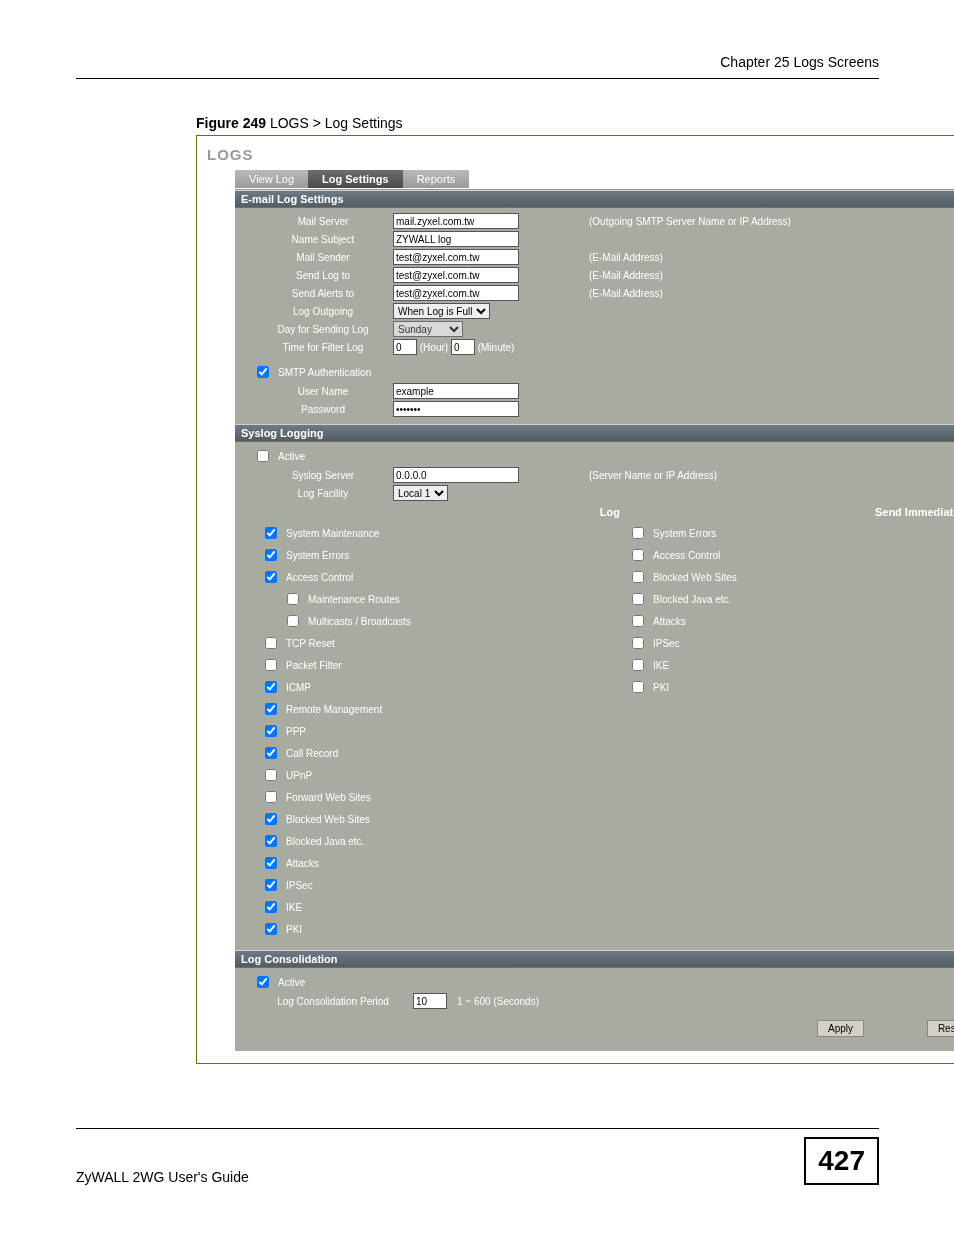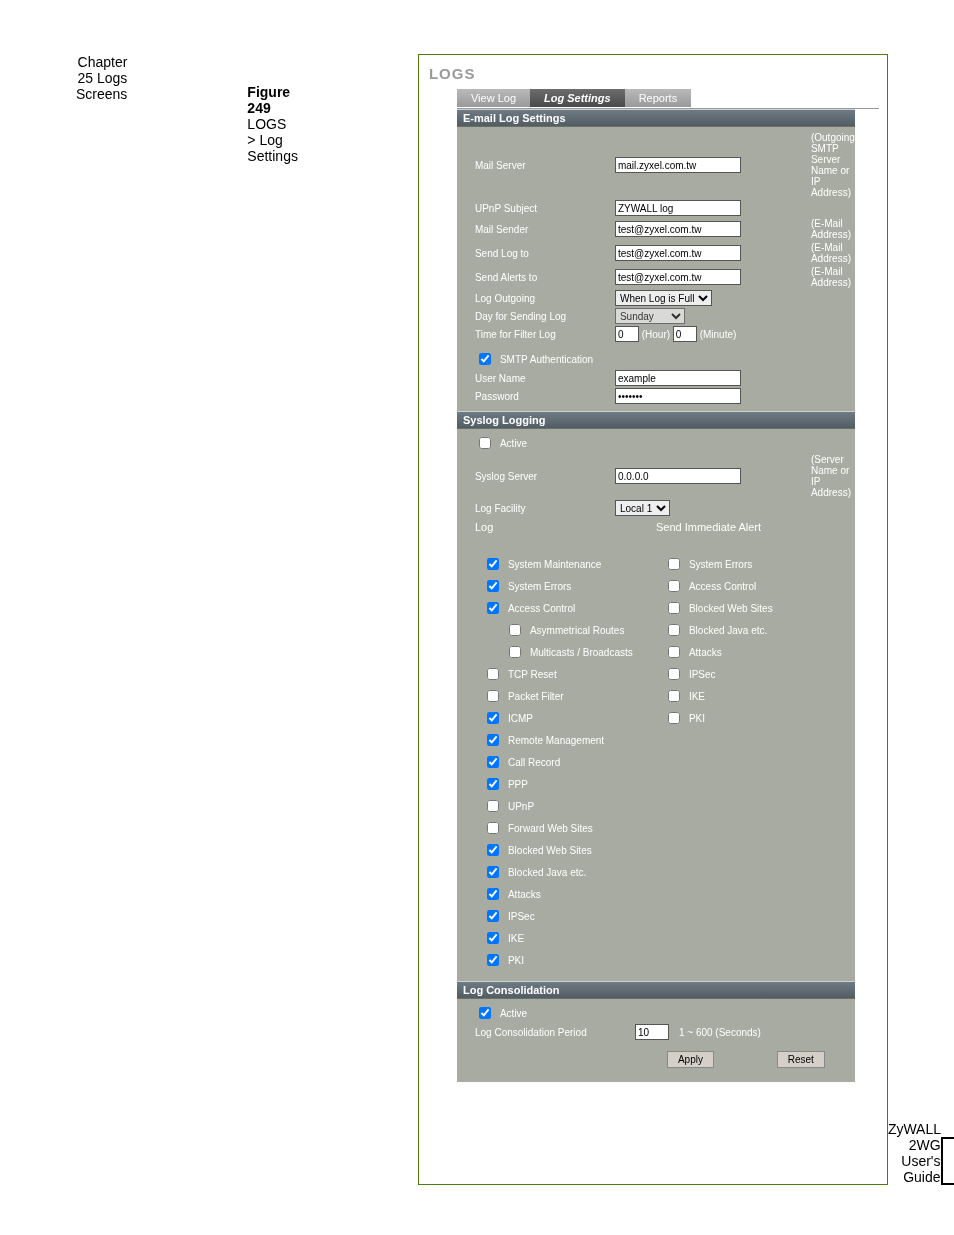--- a/index.html
+++ b/index.html
@@ -8,20 +8,21 @@
     font-family: Arial, Helvetica, sans-serif;
     color: #000;
   }
   .page {
     width: 954px;
     height: 1235px;
     position: relative;
     box-sizing: border-box;
     padding: 54px 75px 50px 76px;
     display: flex;
+    flex-direction: column;
   }
   .hr-top {
     border: 0;
     border-top: 1px solid #000;
     margin: 0 0 6px 0;
   }
   .hr-bot {
     border: 0;
     border-top: 1px solid #000;
     margin: 0;
@@ -61,21 +62,20 @@
     font-size: 11px;
     color: #fff;
     padding: 3px 14px 3px 14px;
   }
   .tab-inactive {
     background: linear-gradient(#b9b9b9, #9a9a9a);
   }
   .tab-active {
     background: linear-gradient(#6d6d6d, #4a4a4a);
     font-weight: bold;
-    font-style: italic;
   }
   .panel {
     background: #a8aba2;
     margin: 0 24px 0 30px;
     padding: 0 0 14px 0;
     color: #fff;
     font-size: 10px;
   }
   .section-hdr {
     background: linear-gradient(#6e7a84, #525c63);
@@ -86,21 +86,21 @@
     margin-top: 6px;
     border-top: 1px solid #d0d0cc;
     border-bottom: 1px solid #6c6f67;
   }
   .section-hdr:first-child { margin-top: 0; }
   .form-row {
     display: flex;
     align-items: center;
     padding: 1px 0 1px 18px;
   }
-  .lbl { width: 140px; }
+  .lbl { width: 140px; text-align: center; }
   .val { width: 190px; }
   .hint { flex: 1; padding-left: 6px; }
   .txtin {
     font-size: 10px;
     height: 14px;
     width: 120px;
     border: 1px solid #555;
     padding: 0 2px;
     color: #000;
     background: #fff;
@@ -122,24 +122,24 @@
   .cb {
     width: 12px;
     height: 12px;
   }
   .twocol {
     display: flex;
     padding: 4px 18px 4px 18px;
   }
   .col { flex: 1; }
   .colhdr {
-    font-weight: normal;
-    text-align: left;
+    font-weight: bold;
+    text-align: right;
     font-size: 11px;
-    margin-bottom: 20px;
+    margin-bottom: 4px;
   }
   .chk-line {
     display: flex;
     align-items: center;
     gap: 6px;
     padding: 2px 0 2px 8px;
   }
   .chk-line.indent { padding-left: 30px; }
   .btnrow {
     text-align: right;
@@ -190,21 +190,21 @@
 
       <div class="section-hdr">E-mail Log Settings</div>
       <div style="height:4px"></div>
 
       <div class="form-row">
         <span class="lbl">Mail Server</span>
         <span class="val"><input class="txtin" value="mail.zyxel.com.tw" style=""></span>
         <span class="hint">(Outgoing SMTP Server Name or IP Address)</span>
       </div>
       <div class="form-row">
-        <span class="lbl">UPnP Subject</span>
+        <span class="lbl">Name Subject</span>
         <span class="val"><input class="txtin" value="ZYWALL log" style=""></span>
       </div>
       <div class="form-row">
         <span class="lbl">Mail Sender</span>
         <span class="val"><input class="txtin" value="test@zyxel.com.tw" style=""></span>
         <span class="hint">(E-Mail Address)</span>
       </div>
       <div class="form-row">
         <span class="lbl">Send Log to</span>
         <span class="val"><input class="txtin" value="test@zyxel.com.tw" style=""></span>
@@ -272,21 +272,21 @@
           <div class="chk-line">
               <input type="checkbox" class="cb" checked="" style="">
               <span>System Errors</span>
             </div>
           <div class="chk-line">
               <input type="checkbox" class="cb" checked="" style="">
               <span>Access Control</span>
             </div>
           <div class="chk-line indent">
               <input type="checkbox" class="cb" style="">
-              <span>Asymmetrical Routes</span>
+              <span>Maintenance Routes</span>
             </div>
           <div class="chk-line indent">
               <input type="checkbox" class="cb" style="">
               <span>Multicasts / Broadcasts</span>
             </div>
           <div class="chk-line">
               <input type="checkbox" class="cb" style="">
               <span>TCP Reset</span>
             </div>
           <div class="chk-line">
@@ -296,25 +296,25 @@
           <div class="chk-line">
               <input type="checkbox" class="cb" checked="" style="">
               <span>ICMP</span>
             </div>
           <div class="chk-line">
               <input type="checkbox" class="cb" checked="" style="">
               <span>Remote Management</span>
             </div>
           <div class="chk-line">
               <input type="checkbox" class="cb" checked="" style="">
+              <span>PPP</span>
+            </div>
+          <div class="chk-line">
+              <input type="checkbox" class="cb" checked="" style="">
               <span>Call Record</span>
-            </div>
-          <div class="chk-line">
-              <input type="checkbox" class="cb" checked="" style="">
-              <span>PPP</span>
             </div>
           <div class="chk-line">
               <input type="checkbox" class="cb" style="">
               <span>UPnP</span>
             </div>
           <div class="chk-line">
               <input type="checkbox" class="cb" style="">
               <span>Forward Web Sites</span>
             </div>
           <div class="chk-line">

